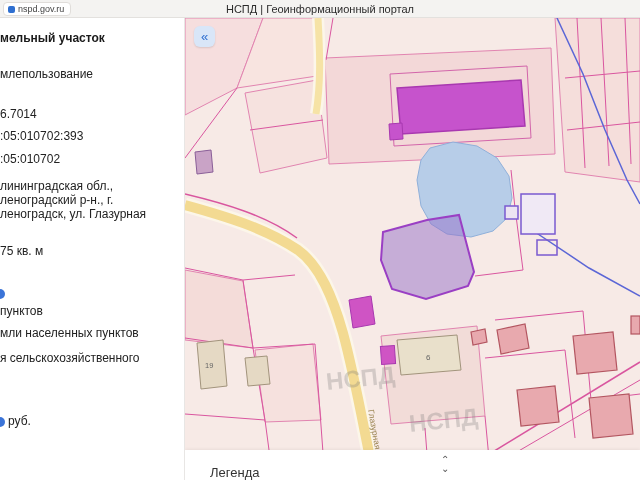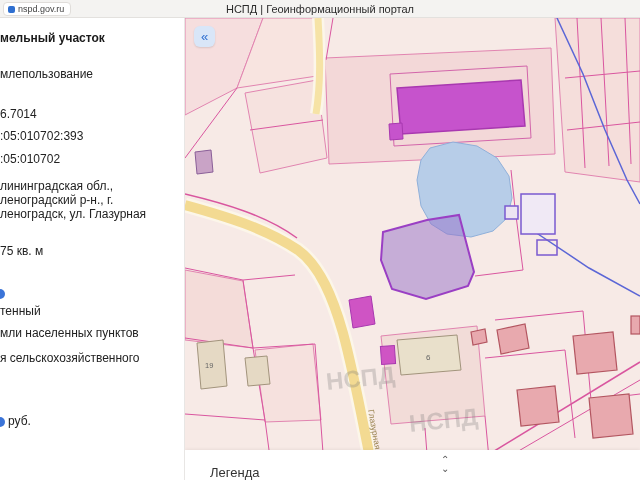--- a/index.html
+++ b/index.html
@@ -65,21 +65,21 @@
       <div class="sline bold" style="top:14px">мельный участок</div>
       <div class="sline" style="top:50px">млепользование</div>
       <div class="sline" style="top:90px">6.7014</div>
       <div class="sline" style="top:112px">:05:010702:393</div>
       <div class="sline" style="top:135px">:05:010702</div>
       <div class="sline" style="top:162px">лининградская обл.,</div>
       <div class="sline" style="top:176px">леноградский р-н., г.</div>
       <div class="sline" style="top:190px">леноградск, ул. Глазурная</div>
       <div class="sline" style="top:227px">75 кв. м</div>
       <div class="dot" style="top:271px"></div>
-      <div class="sline" style="top:287px">тенный</div>
+      <div class="sline" style="top:287px">пунктов</div>
       <div class="sline" style="top:334px">я сельскохозяйственного</div>
       <div class="sline" style="top:309px">мли населенных пунктов</div>
       <div class="dot" style="top:399px"></div>
       <div class="sline" style="top:397px;left:8px">руб.</div>
     </aside>
 
     <div class="map">
       <svg width="455" height="462" viewBox="0 0 455 462">
         <rect width="455" height="462" fill="#f7eae6"></rect>
 

